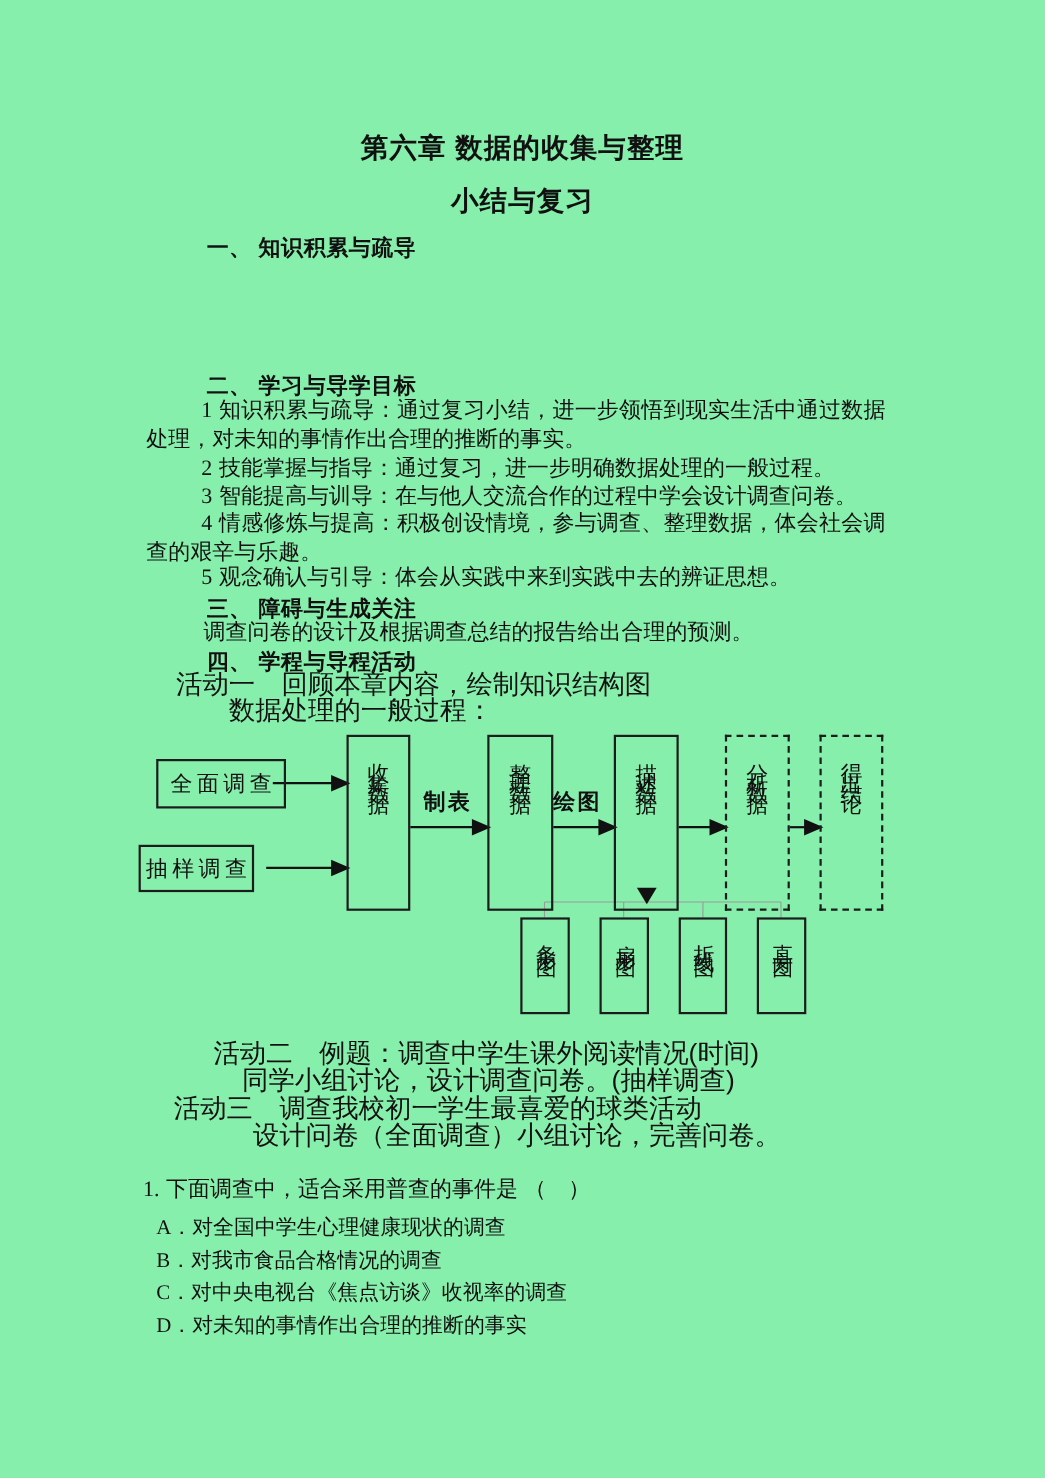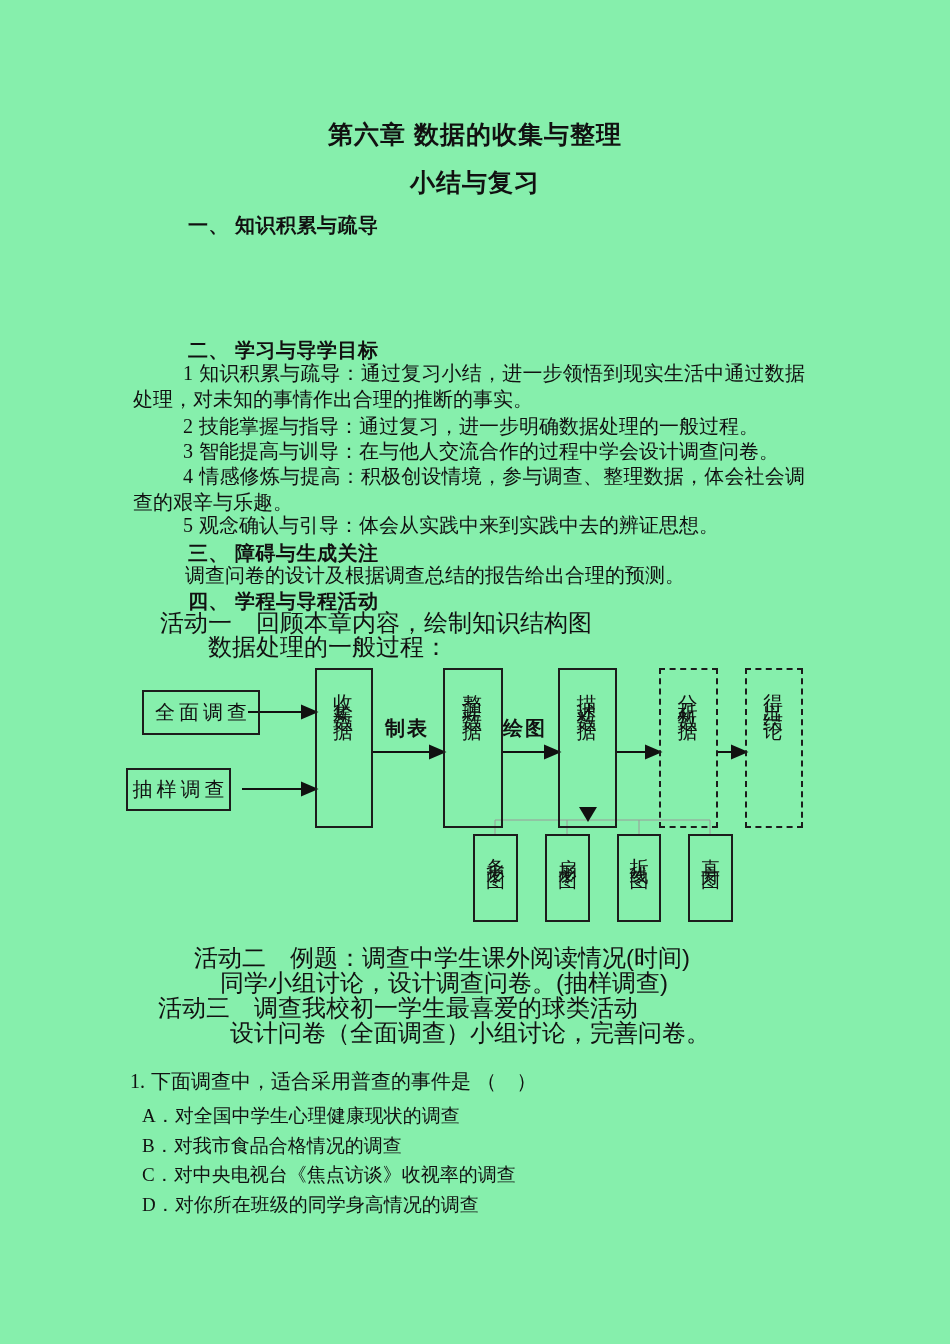--- a/index.html
+++ b/index.html
@@ -163,15 +163,15 @@
   <div class="abs activity-line" style="left:158px;top:945px;margin-left:36px;">活动二　例题：调查中学生课外阅读情况(时间)</div>
   <div class="abs activity-line" style="left:220px;top:970px;">同学小组讨论，设计调查问卷。(抽样调查)</div>
   <div class="abs activity-line" style="left:230px;top:1020px;">设计问卷（全面调查）小组讨论，完善问卷。</div>
   <div class="abs activity-line" style="left:158px;top:995px;">活动三　调查我校初一学生最喜爱的球类活动</div>
 
   <div class="abs body-text" style="left:130px;top:1068px;"><span class="num-serif">1.</span><span>下面调查中，适合采用普查的事件是 （　）</span></div>
 
   <div class="abs option-line" style="left:142px;top:1103px;"><span class="option-letter">A．</span><span>对全国中学生心理健康现状的调查</span></div>
   <div class="abs option-line" style="left:142px;top:1133px;"><span class="option-letter">B．</span><span>对我市食品合格情况的调查</span></div>
   <div class="abs option-line" style="left:142px;top:1162px;"><span class="option-letter">C．</span><span>对中央电视台《焦点访谈》收视率的调查</span></div>
-  <div class="abs option-line" style="left:142px;top:1192px;"><span class="option-letter">D．</span><span>对你所在班级的同学身高情况的调查</span></div>
+  <div class="abs option-line" style="left:142px;top:1192px;"><span class="option-letter">D．</span><span>对未知的事情作出合理的推断的事实</span></div>
 
 </div>
 
 </body></html>

